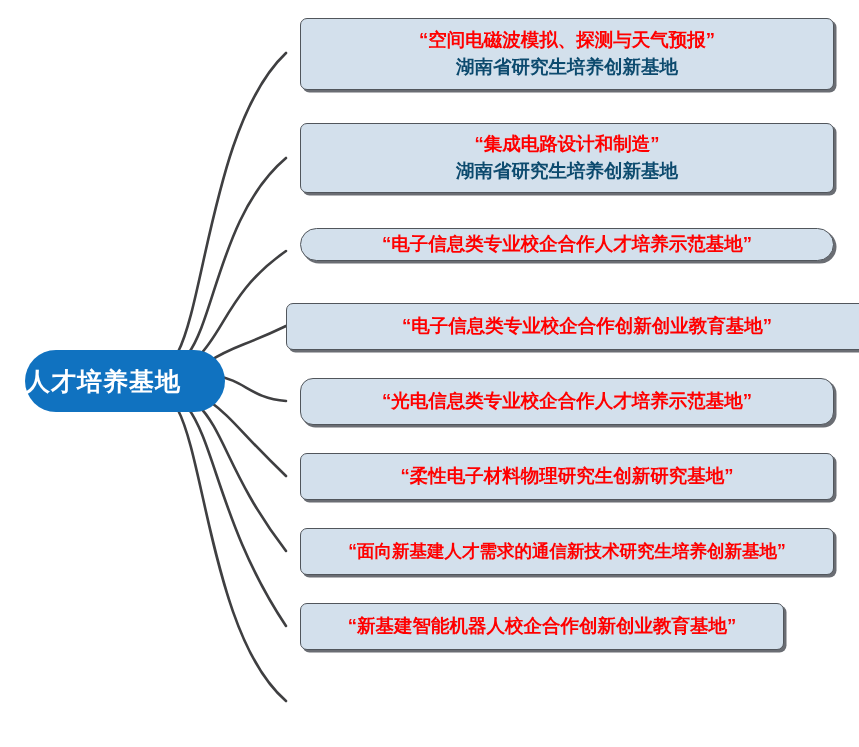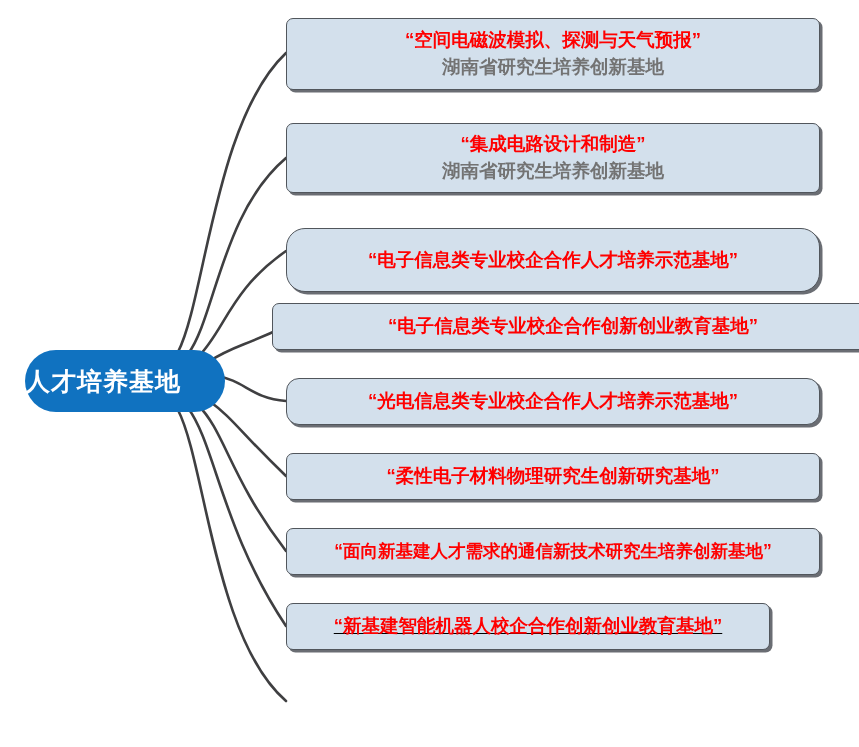--- a/index.html
+++ b/index.html
@@ -59,33 +59,34 @@
     background: #d3e0ec;
     border: 1.8px solid #51565c;
     border-radius: 7px;
     box-shadow: 2.5px 2.5px 0 0 rgba(80,84,90,0.85);
     display: flex;
     flex-direction: column;
     align-items: center;
     justify-content: center;
     z-index: 2;
     padding: 0 10px;
+    margin-left: 14px;
   }
   .node-line {
     font-size: 18.5px;
     font-weight: bold;
     line-height: 1.45;
     text-align: center;
     white-space: nowrap;
   }
   .node-line.red {
     color: #ff0000;
   }
   .node-line.black {
-    color: #737373;
+    color: #0c4a6e;
   }
   .node-line.small {
     font-size: 17.5px;
   }
 </style>
 </head>
 <body>
 
 <div id="diagram-root">
 
@@ -108,38 +109,38 @@
   <div class="node-box" style="left:286px; top:18px; width:534px; height:72px;">
     <div class="node-line red">“空间电磁波模拟、探测与天气预报”</div>
     <div class="node-line black">湖南省研究生培养创新基地</div>
   </div>
 
   <div class="node-box" style="left:286px; top:123px; width:534px; height:70px;">
     <div class="node-line red">“集成电路设计和制造”</div>
     <div class="node-line black">湖南省研究生培养创新基地</div>
   </div>
 
-  <div class="node-box" style="left:286px; top:228px; width:534px; height:64px;border-radius:19px;">
+  <div class="node-box" style="left:286px; top:228px; width:534px; height:33px;border-radius:19px;">
     <div class="node-line red">“电子信息类专业校企合作人才培养示范基地”</div>
   </div>
 
   <div class="node-box" style="left:272px; top:303px; width:602px; height:47px;">
     <div class="node-line red">“电子信息类专业校企合作创新创业教育基地”</div>
   </div>
 
   <div class="node-box" style="left:286px; top:378px; width:534px; height:47px;border-radius:13px;">
     <div class="node-line red">“光电信息类专业校企合作人才培养示范基地”</div>
   </div>
 
   <div class="node-box" style="left:286px; top:528px; width:534px; height:47px;">
     <div class="node-line red small">“面向新基建人才需求的通信新技术研究生培养创新基地”</div>
   </div>
 
   <div class="node-box" style="left:286px; top:453px; width:534px; height:47px;">
     <div class="node-line red">“柔性电子材料物理研究生创新研究基地”</div>
   </div>
 
-  <div class="node-box" style="left:286px; top:603px; width:484px; height:47px;text-decoration:underline;">
+  <div class="node-box" style="left:286px; top:603px; width:484px; height:47px;">
     <div class="node-line red">“新基建智能机器人校企合作创新创业教育基地”</div>
   </div>
 
 
 </div>
 
 </body></html>

